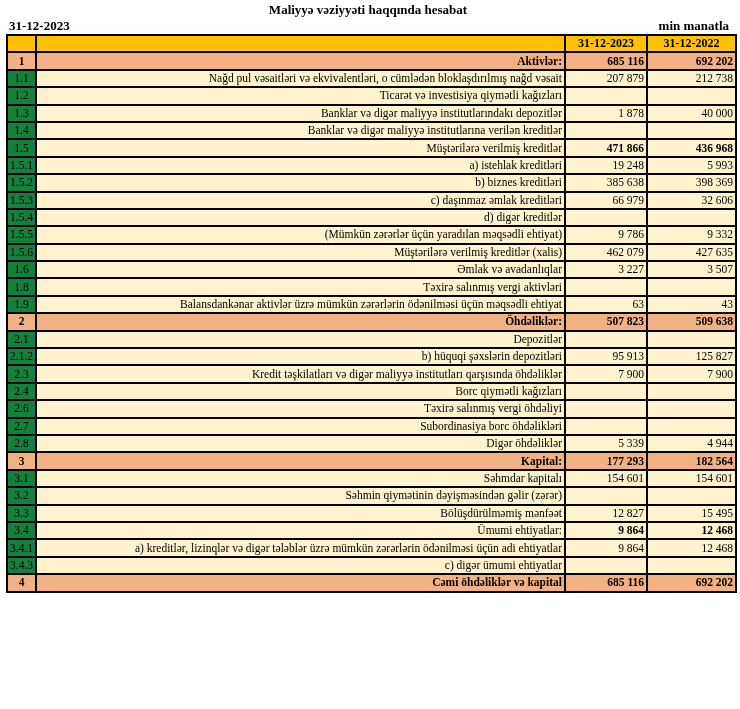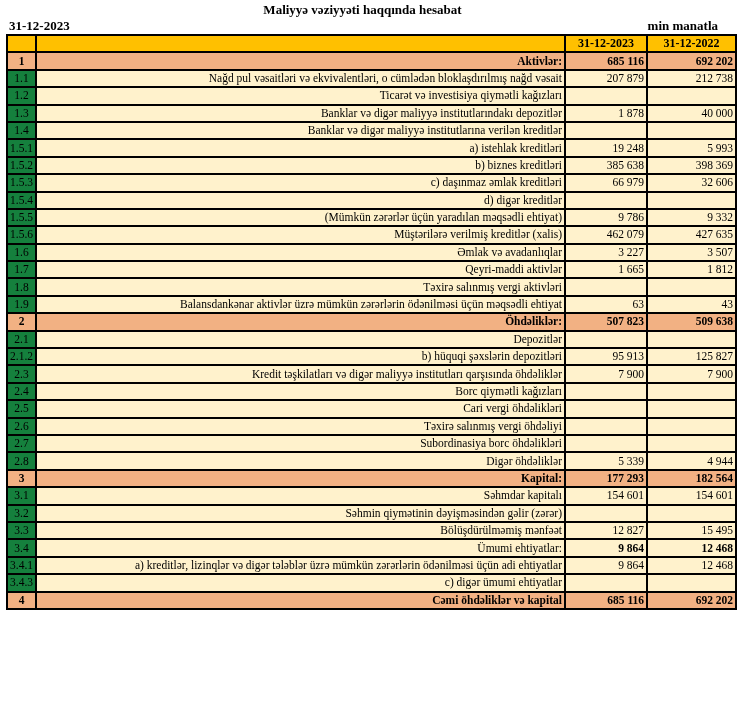--- a/index.html
+++ b/index.html
@@ -9,21 +9,21 @@
     width: 740px;
     height: 709px;
     font-family: "Liberation Serif", serif;
     color: #000000;
     -webkit-font-smoothing: antialiased;
   }
   .page {
     width: 740px;
     height: 709px;
     box-sizing: border-box;
-    padding: 2px 21px 0 6px;
+    padding: 2px 10px 0 6px;
     overflow: hidden;
   }
   .title {
     text-align: center;
     font-weight: bold;
     font-size: 13px;
     line-height: 15px;
     margin-bottom: 2px;
   }
   .meta-row {
@@ -116,20 +116,26 @@
           <td class="label">Banklar və digər maliyyə institutlarındakı depozitlər</td>
           <td class="val v1">1 878</td>
           <td class="val v2">40 000</td>
         </tr>
         <tr class="normal">
           <td class="num">1.4</td>
           <td class="label">Banklar və digər maliyyə institutlarına verilən kreditlər</td>
           <td class="val v1"></td>
           <td class="val v2"></td>
         </tr>
+        <tr class="subtotal">
+          <td class="num">1.5</td>
+          <td class="label">Müştərilərə verilmiş kreditlər</td>
+          <td class="val v1">471 866</td>
+          <td class="val v2">436 968</td>
+        </tr>
         <tr class="normal">
           <td class="num">1.5.1</td>
           <td class="label">a) istehlak kreditləri</td>
           <td class="val v1">19 248</td>
           <td class="val v2">5 993</td>
         </tr>
         <tr class="normal">
           <td class="num">1.5.2</td>
           <td class="label">b) biznes kreditləri</td>
           <td class="val v1">385 638</td>
@@ -159,26 +165,20 @@
           <td class="val v1">462 079</td>
           <td class="val v2">427 635</td>
         </tr>
         <tr class="normal">
           <td class="num">1.6</td>
           <td class="label">Əmlak və avadanlıqlar</td>
           <td class="val v1">3 227</td>
           <td class="val v2">3 507</td>
         </tr>
         <tr class="normal">
-          <td class="num">1.7</td>
-          <td class="label">Qeyri-maddi aktivlər</td>
-          <td class="val v1">1 665</td>
-          <td class="val v2">1 812</td>
-        </tr>
-        <tr class="normal">
           <td class="num">1.8</td>
           <td class="label">Təxirə salınmış vergi aktivləri</td>
           <td class="val v1"></td>
           <td class="val v2"></td>
         </tr>
         <tr class="normal">
           <td class="num">1.9</td>
           <td class="label">Balansdankənar aktivlər üzrə mümkün zərərlərin ödənilməsi üçün məqsədli ehtiyat</td>
           <td class="val v1">63</td>
           <td class="val v2">43</td>
@@ -203,26 +203,20 @@
         </tr>
         <tr class="normal">
           <td class="num">2.3</td>
           <td class="label">Kredit təşkilatları və digər maliyyə institutları qarşısında öhdəliklər</td>
           <td class="val v1">7 900</td>
           <td class="val v2">7 900</td>
         </tr>
         <tr class="normal">
           <td class="num">2.4</td>
           <td class="label">Borc qiymətli kağızları</td>
-          <td class="val v1"></td>
-          <td class="val v2"></td>
-        </tr>
-        <tr class="normal">
-          <td class="num">2.5</td>
-          <td class="label">Cari vergi öhdəlikləri</td>
           <td class="val v1"></td>
           <td class="val v2"></td>
         </tr>
         <tr class="normal">
           <td class="num">2.6</td>
           <td class="label">Təxirə salınmış vergi öhdəliyi</td>
           <td class="val v1"></td>
           <td class="val v2"></td>
         </tr>
         <tr class="normal">

